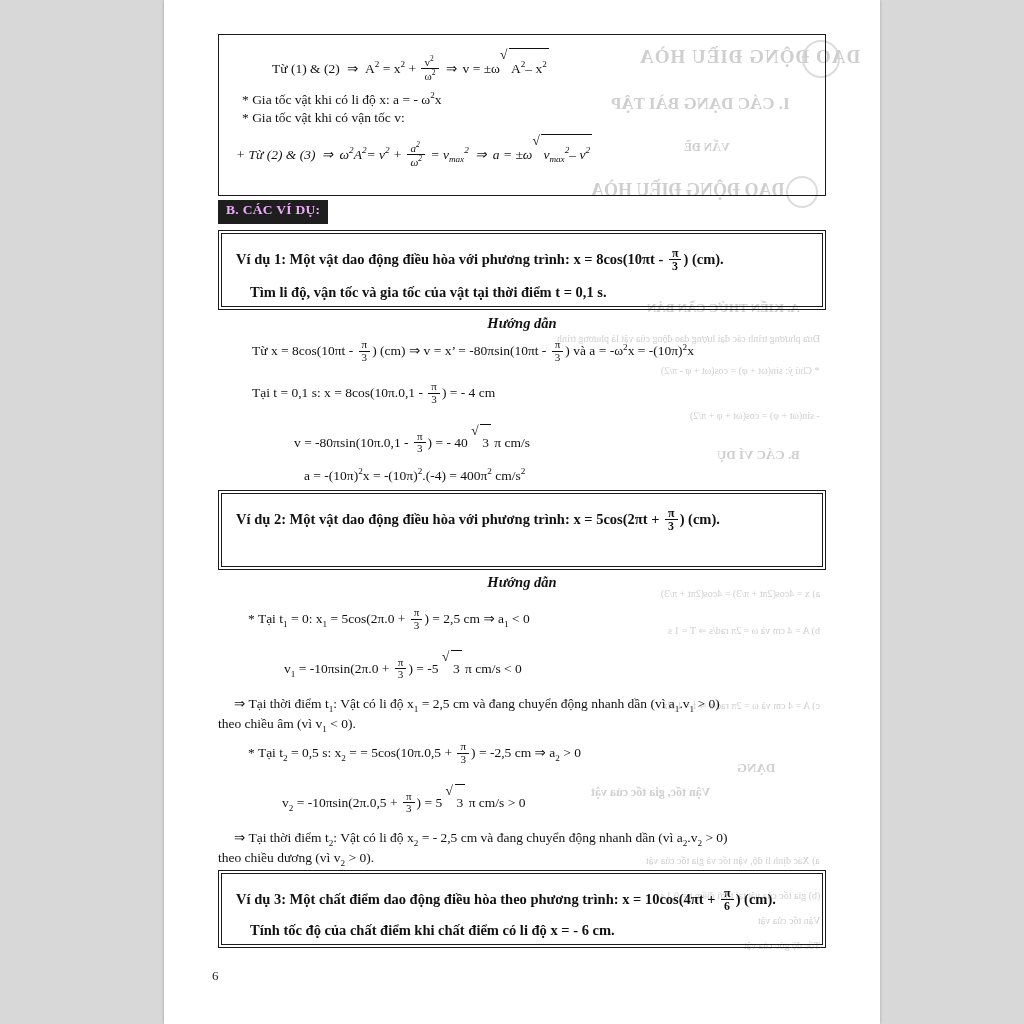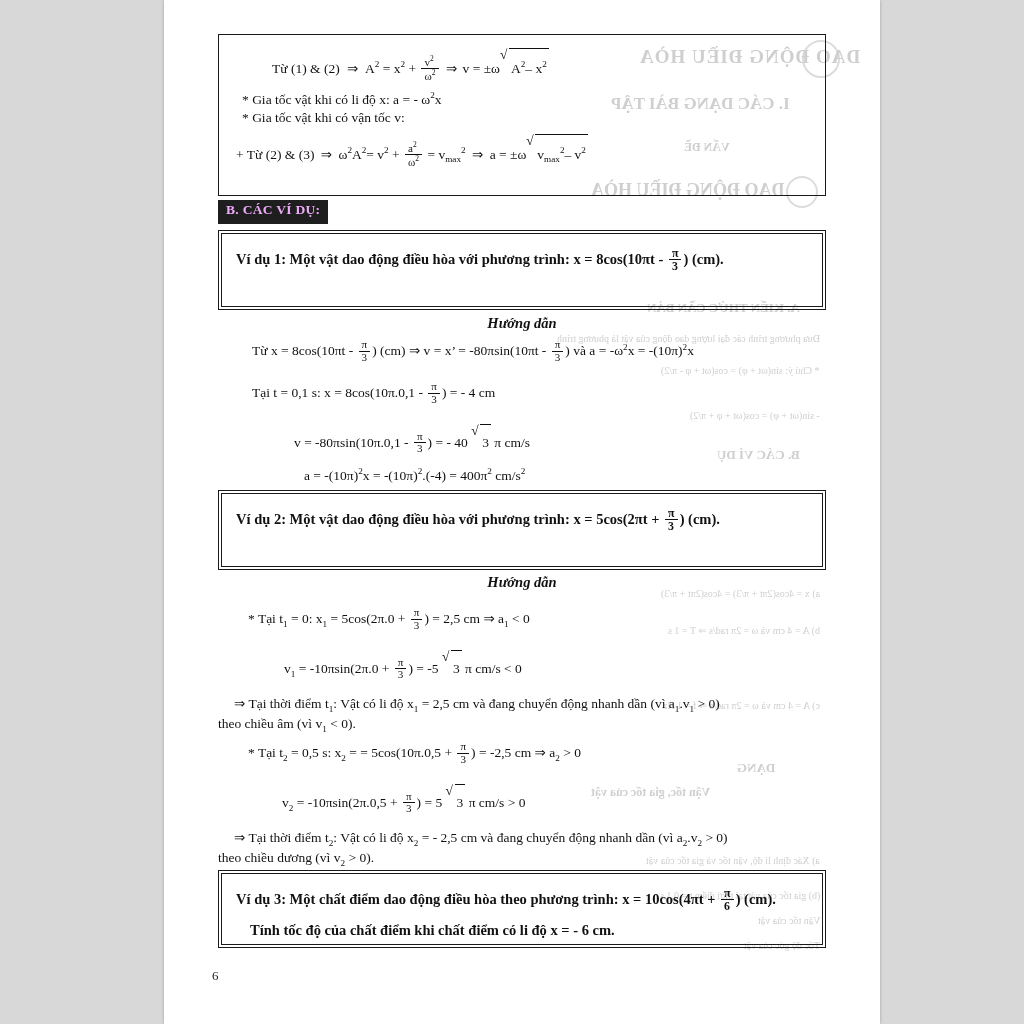--- a/index.html
+++ b/index.html
@@ -151,21 +151,21 @@
       <span style="padding:0 2px;">⇒</span>
       <span>v = ±ω</span><span class="sqrt"><span class="rad"><span>A</span><sup>2</sup><span>– x</span><sup>2</sup></span></span>
     </div>
 
     <div class="t sz13" style="left:78px;top:90px;">
       <span>* Gia tốc vật khi có li độ x: a = - ω</span><sup>2</sup><span>x</span>
     </div>
 
     <div class="t sz13" style="left:78px;top:110px;">* Gia tốc vật khi có vận tốc v:</div>
 
-    <div class="t sz13" style="left:72px;top:134px;">
+    <div class="t sz13" style="left:72px;top:134px;font-style:italic;">
       <span>+ Từ (2) &amp; (3)</span>
       <span style="padding:0 3px;">⇒</span>
       <span>ω</span><sup>2</sup><span>A</span><sup>2</sup><span>= v</span><sup>2</sup>
       <span>+</span>
       <span class="frac">
         <span class="num"><span>a</span><sup>2</sup></span>
         <span class="den"><span>ω</span><sup>2</sup></span>
       </span>
       <span>= v</span><sub>max</sub><sup>2</sup>
       <span style="padding:0 3px;">⇒</span>
@@ -173,20 +173,21 @@
     </div>
 
 
     <div class="sec-label" style="left:54px;top:200px;">B. CÁC VÍ DỤ:</div>
 
     <div class="box2" style="left:54px;top:230px;width:608px;height:80px;"></div>
     <div class="t sz14" style="left:72px;top:248px;">
       <span class="b">Ví dụ 1:</span>
       <span class="b">Một vật dao động điều hòa với phương trình: x = 8cos(10πt - </span><span class="frac b"><span class="num">π</span><span class="den">3</span></span><span class="b">) (cm).</span>
     </div>
+    <div class="t sz14 b" style="left:86px;top:284px;">Tìm li độ, vận tốc và gia tốc của vật tại thời điểm t = 0,1 s.</div>
 
     <div class="t sz14 b i center" style="left:0;top:315px;width:716px;">Hướng dẫn</div>
 
     <div class="t sz13" style="left:88px;top:340px;">
       <span>Từ x = 8cos(10πt - </span><span class="frac"><span class="num">π</span><span class="den">3</span></span><span>) (cm) ⇒ v = x’ = -80πsin(10πt - </span><span class="frac"><span class="num">π</span><span class="den">3</span></span><span>) và a = -ω</span><sup>2</sup><span>x = -(10π)</span><sup>2</sup><span>x</span>
     </div>
 
     <div class="t sz13" style="left:88px;top:382px;">
       <span>Tại  t = 0,1 s: x = 8cos(10π.0,1 - </span><span class="frac"><span class="num">π</span><span class="den">3</span></span><span>) = - 4 cm</span>
     </div>

